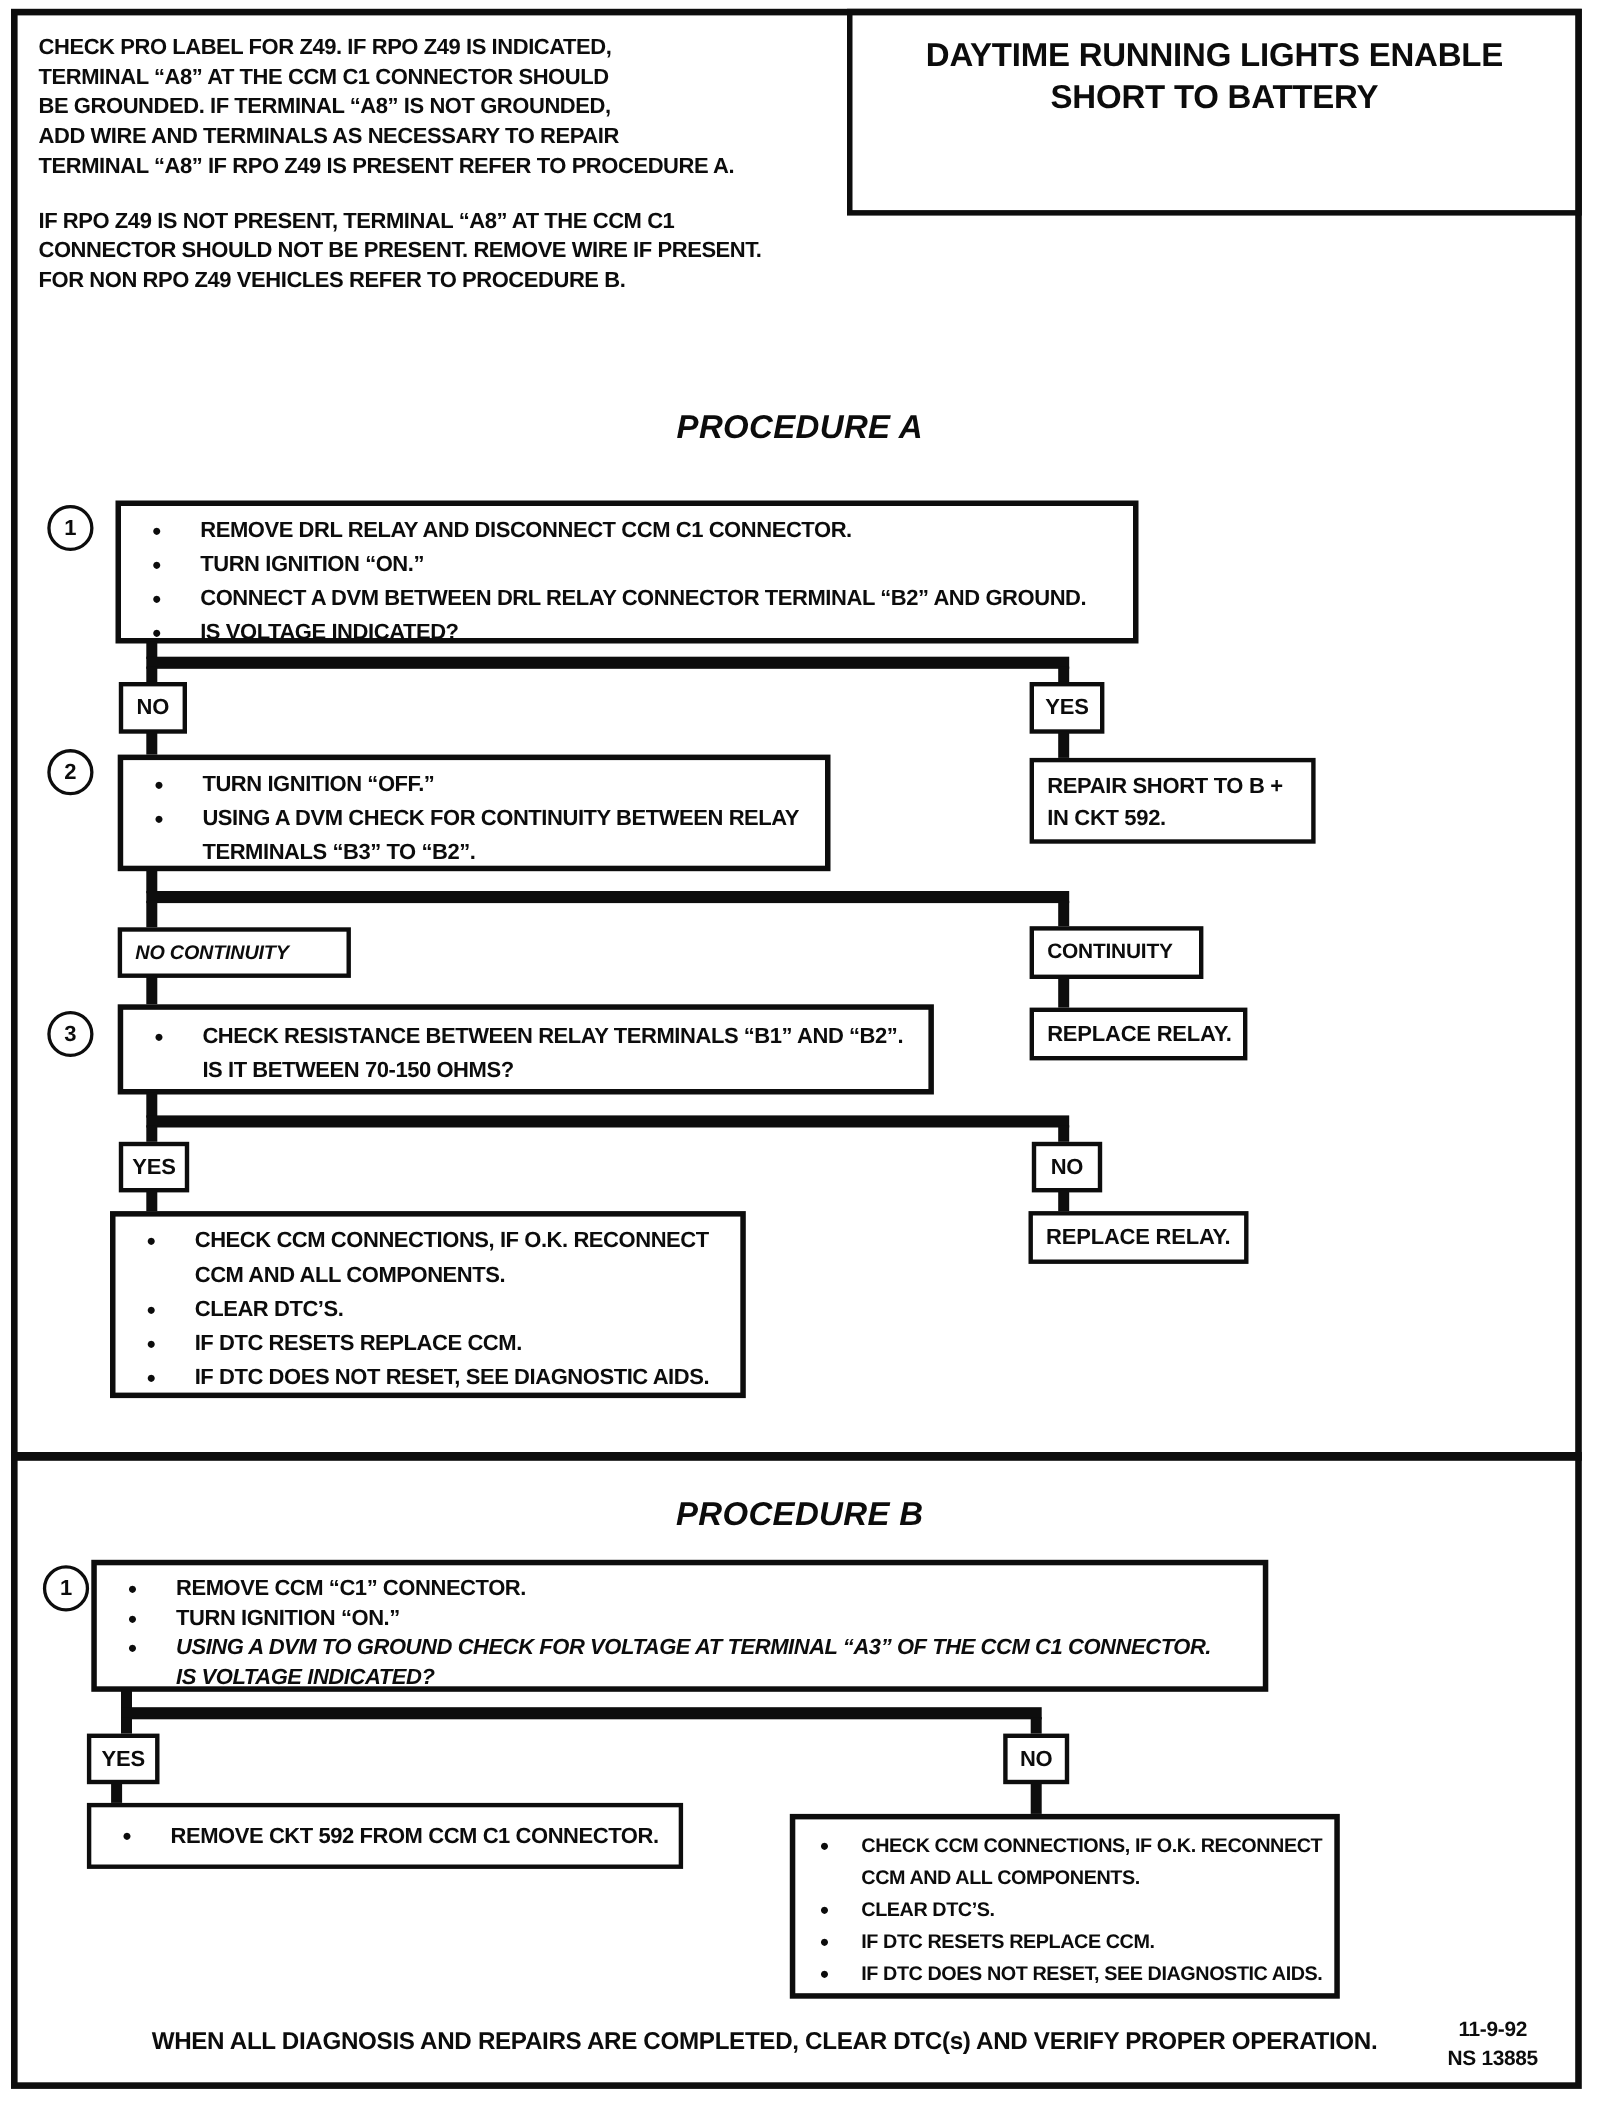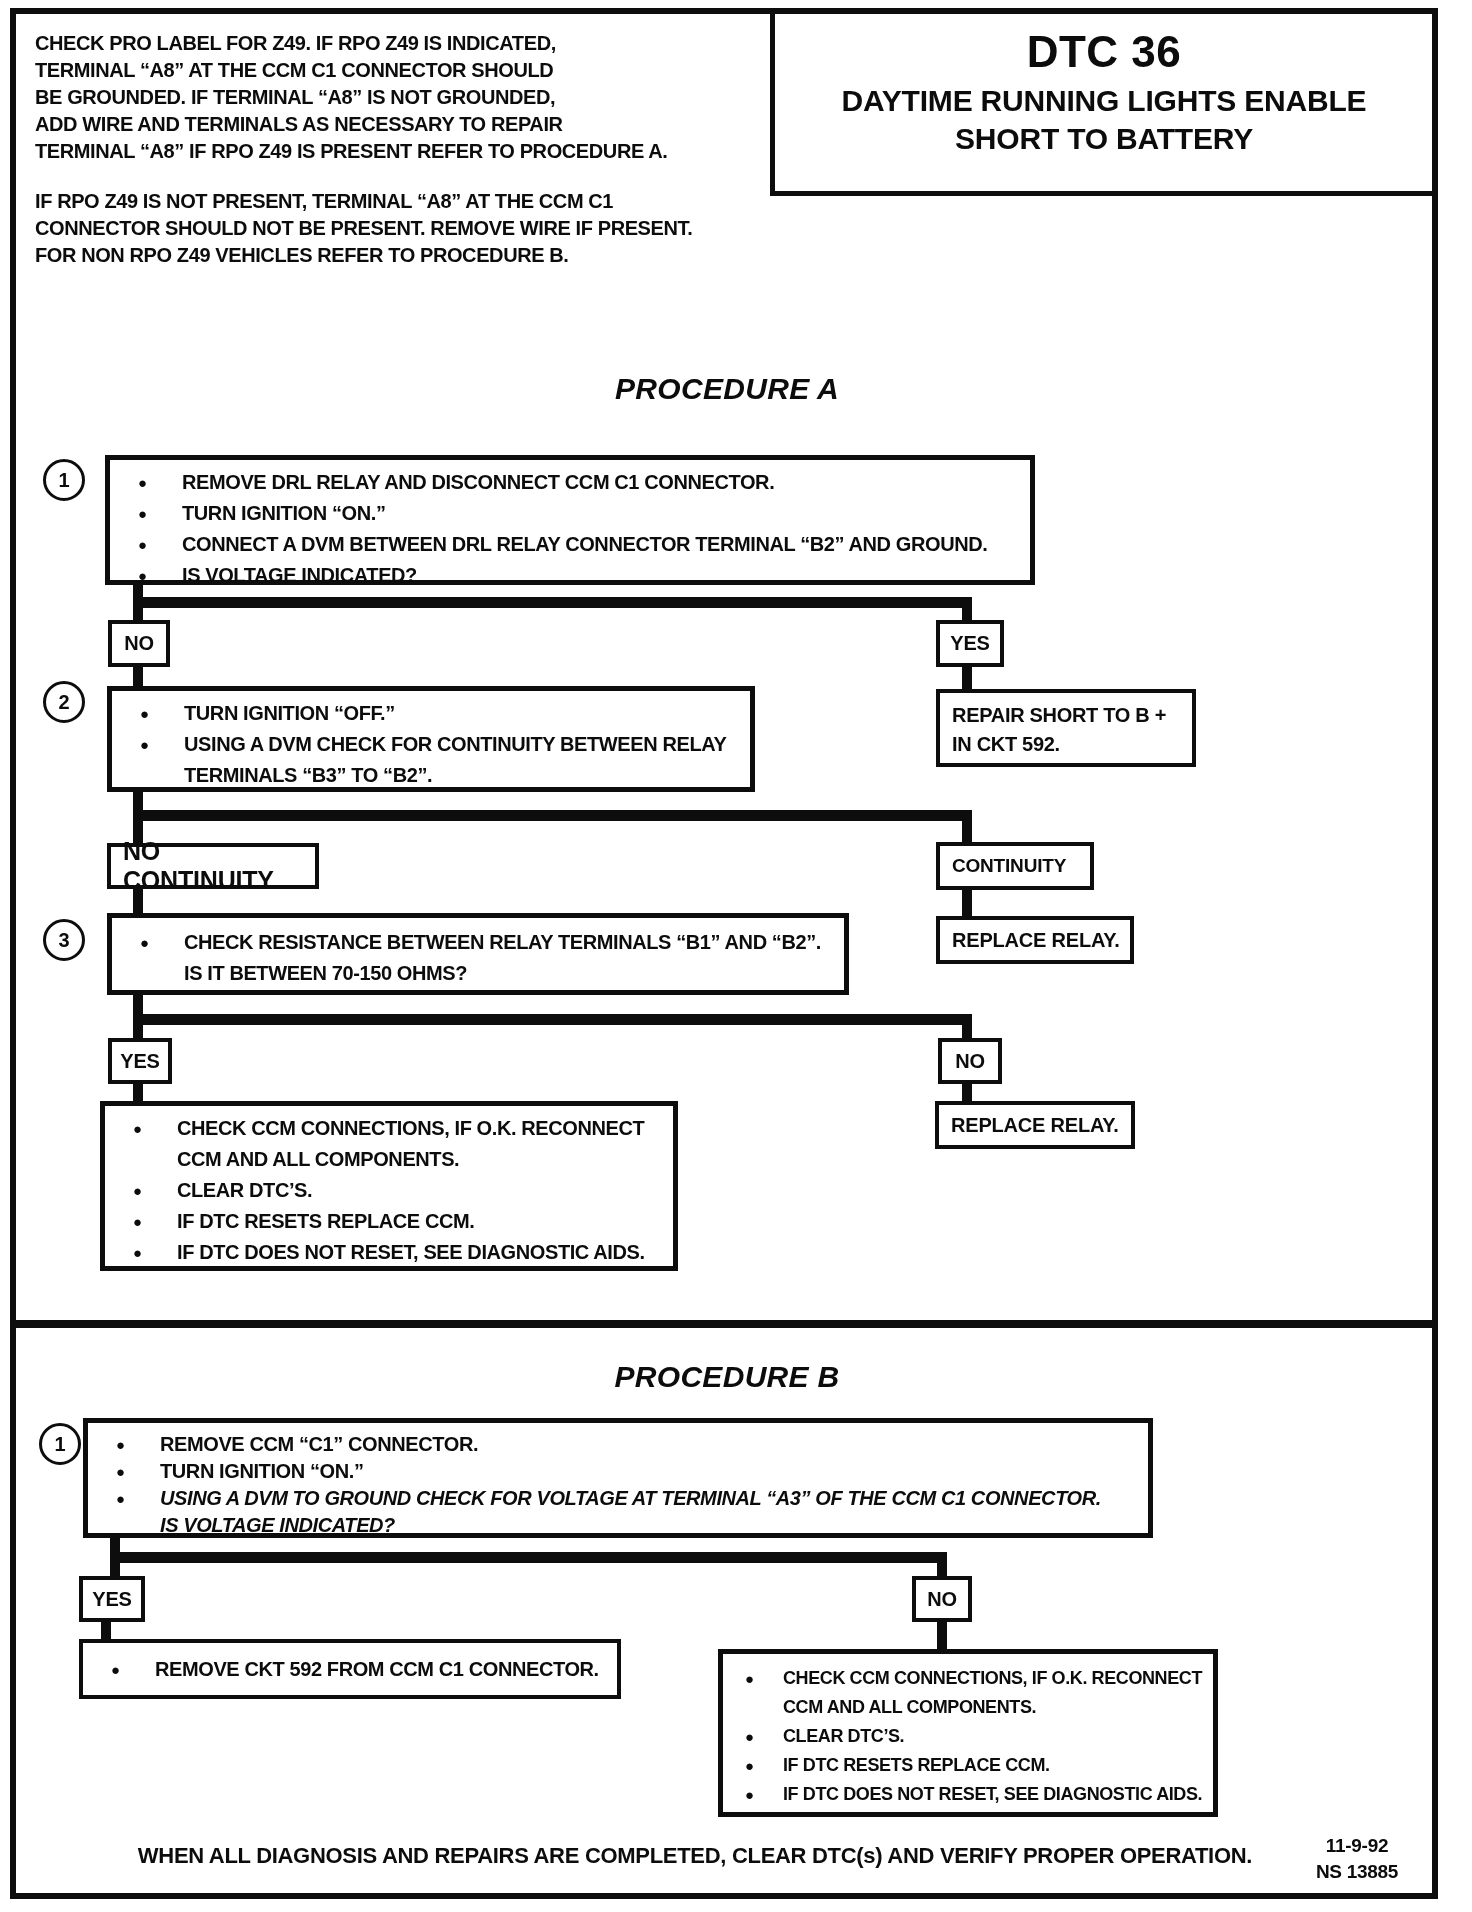--- a/index.html
+++ b/index.html
@@ -47,21 +47,20 @@
   <div class="abs pre" id="intro1">CHECK PRO LABEL FOR Z49.  IF RPO Z49 IS INDICATED,
 TERMINAL “A8” AT THE CCM C1 CONNECTOR SHOULD
 BE GROUNDED.  IF TERMINAL “A8” IS NOT GROUNDED,
 ADD WIRE AND TERMINALS AS NECESSARY TO REPAIR
 TERMINAL “A8”  IF RPO Z49 IS PRESENT REFER TO PROCEDURE A.</div>
   <div class="abs pre" id="intro2">IF RPO Z49 IS NOT PRESENT, TERMINAL “A8” AT THE CCM C1
 CONNECTOR SHOULD NOT BE PRESENT.  REMOVE WIRE IF PRESENT.
 FOR NON RPO  Z49 VEHICLES REFER TO PROCEDURE B.</div>
 
   <div class="abs" id="title-box">
-    <div id="dtc-code">DTC 36</div>
     <div id="dtc-title" class="pre">DAYTIME RUNNING LIGHTS ENABLE
 SHORT TO BATTERY</div>
   </div>
 
   <div class="proc-head" style="top:372px;">PROCEDURE A</div>
 
   <div class="circ" style="left:43px;top:459px;">1</div>
   <div class="node thick blist" style="left:105px;top:455px;width:930px;height:130px;">
     <div class="brow">
         <span class="blt">●</span>
@@ -109,21 +108,21 @@
   </div>
 
   <div class="node pre" style="left:936px;top:689px;width:260px;height:78px;font-size:20px;line-height:29px;padding:8px 0 0 12px;letter-spacing:-0.3px;">REPAIR SHORT TO B +
 IN CKT 592.</div>
 
   <div class="ln" style="left:133px;top:790px;width:10px;height:22px;"></div>
   <div class="ln" style="left:133px;top:810px;width:839px;height:11px;"></div>
   <div class="ln" style="left:133px;top:819px;width:10px;height:26px;"></div>
   <div class="ln" style="left:962px;top:819px;width:10px;height:25px;"></div>
 
-  <div class="node lbl lbl-left" style="left:107px;top:843px;width:212px;height:46px;font-size:25px;">NO CONTINUITY</div>
+  <div class="node lbl lbl-left" style="left:107px;top:843px;width:212px;height:46px;font-size:18px;font-style:italic;">NO CONTINUITY</div>
   <div class="node lbl lbl-left" style="left:936px;top:842px;width:158px;height:48px;font-size:19px;">CONTINUITY</div>
 
   <div class="ln" style="left:133px;top:887px;width:10px;height:28px;"></div>
   <div class="ln" style="left:962px;top:888px;width:10px;height:30px;"></div>
 
   <div class="node lbl lbl-left" style="left:936px;top:916px;width:198px;height:48px;">REPLACE RELAY.</div>
 
   <div class="circ" style="left:43px;top:919px;">3</div>
   <div class="node thick blist" style="left:107px;top:913px;width:742px;height:82px;padding-top:9px;">
     <div class="brow">

